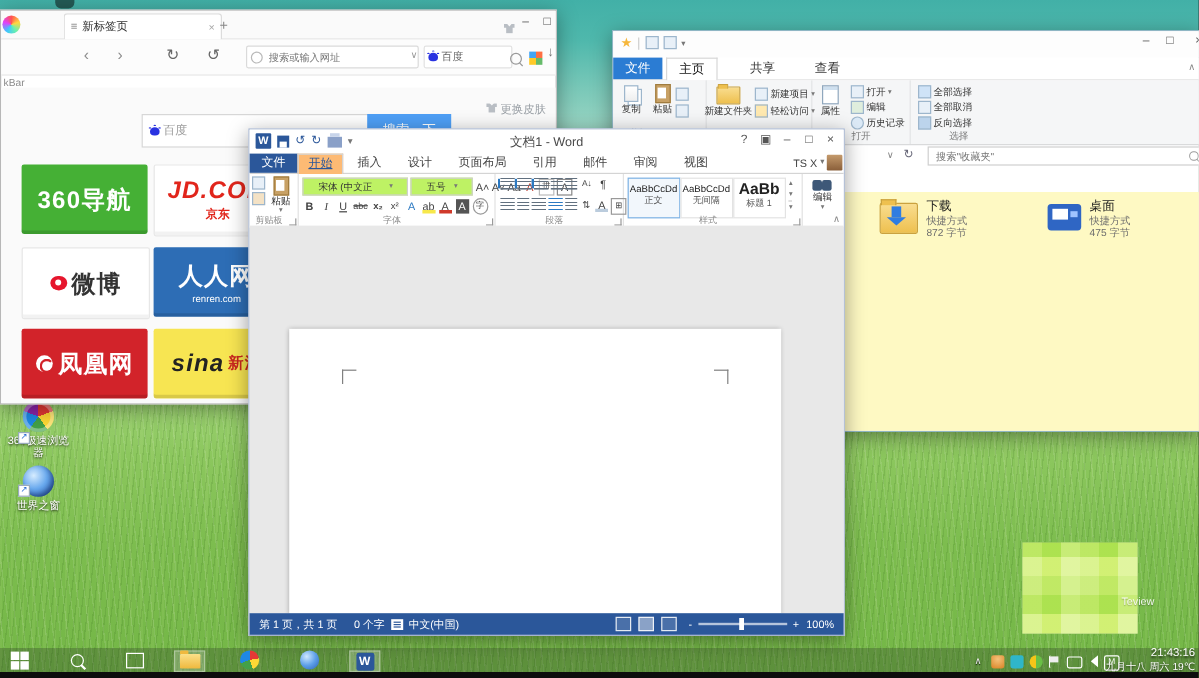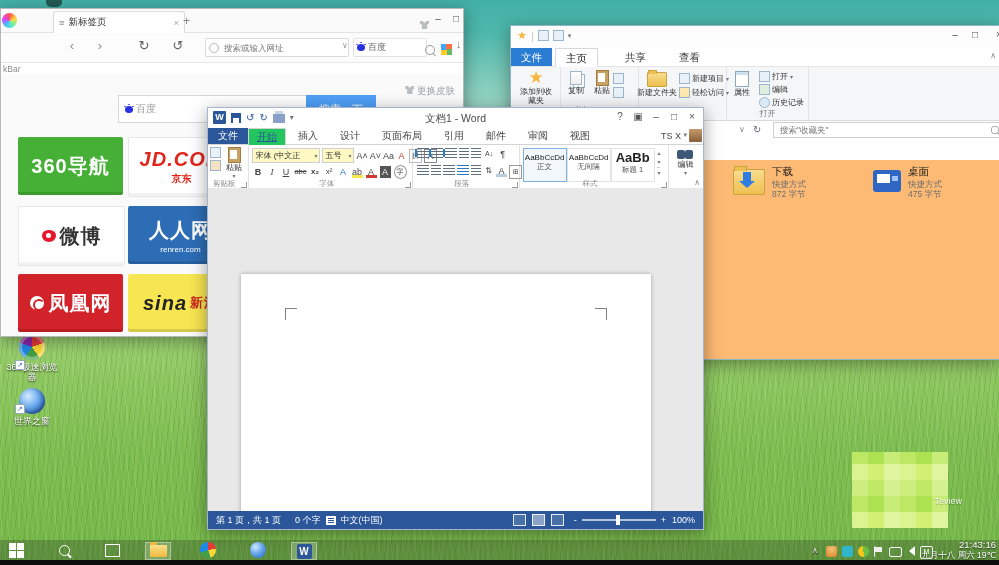--- a/index.html
+++ b/index.html
@@ -114,21 +114,21 @@
   .ic-x::before,.ic-x::after{content:"";position:absolute;left:6px;top:1px;width:2px;height:12px;background:#7a93ad;}
   .ic-x::before{transform:rotate(45deg);} .ic-x::after{transform:rotate(-45deg);}
   .ic-ren{width:15px;height:10px;border:1px solid #8fa7bd;background:#fff;margin:3px auto 1px;}
   .ic-prop{width:12px;height:14px;border:1px solid #8fa7bd;background:#fff;margin:1px auto;
     box-shadow:inset 0 3px 0 #cfe0ef;}
   .mini-ic{display:inline-block;width:9px;height:9px;border:1px solid #9db6cc;background:#e8f0f8;}
   .e-addr{position:relative;height:15px;margin-top:1px;display:flex;align-items:center;font-size:9px;color:#555;}
   .e-search{position:absolute;left:262px;top:0px;width:222px;height:14px;border:1px solid #cfcfcf;
     background:#fff;display:flex;align-items:center;padding:0 4px;}
   .e-search input{border:none;outline:none;font-size:8.5px;color:#777;width:100%;background:transparent;font-family:inherit;}
-  .e-content{position:absolute;left:0;right:0;top:134px;bottom:0;background:#fdba74;}
+  .e-content{position:absolute;left:0;right:0;top:134px;bottom:0;background:#fef9c3;}
   .e-item{position:absolute;display:flex;gap:7px;}
   .e-item .nm{font-size:10.5px;color:#1a1a1a;}
   .e-item .meta{font-size:8.5px;color:#6d6d6d;line-height:10px;}
   .dl-folder{width:30px;height:24px;background:linear-gradient(#f9dd8f,#eec04f);border:1px solid #caa23f;
     border-radius:2px;position:relative;margin-top:4px;}
   .dl-folder::before{content:"";position:absolute;left:0;top:-4px;width:11px;height:4px;background:#eec04f;
     border:1px solid #caa23f;border-bottom:none;}
   .dl-arrow{position:absolute;left:9px;top:2px;width:8px;height:9px;background:#2f7de1;}
   .dl-arrow::after{content:"";position:absolute;left:-4px;top:9px;border:8px solid transparent;border-top:7px solid #2f7de1;}
   .desk-ic{width:28px;height:22px;background:#2f66c4;border-radius:3px;position:relative;margin-top:5px;}
@@ -142,29 +142,29 @@
   .w-ctls{position:absolute;right:2px;top:3px;display:flex;}
   .wicon{width:13px;height:13px;background:#2b579a;color:#fff;font-size:9px;font-weight:bold;
     text-align:center;line-height:13px;border-radius:1px;}
   .floppy{width:10px;height:10px;background:#2b579a;position:relative;}
   .floppy::after{content:"";position:absolute;left:2px;bottom:0;width:6px;height:5px;background:#fff;}
   .printer{width:12px;height:9px;background:#8aa0c8;position:relative;margin-top:2px;}
   .printer::before{content:"";position:absolute;left:2px;top:-3px;width:8px;height:3px;background:#c7d4ea;}
   .w-tabs{position:relative;height:16px;background:#fff;font-size:10px;border-bottom:1px solid #d4d4d4;}
   .w-tab{position:absolute;top:0;height:16px;line-height:16px;padding:0 8px;color:#444;}
   .w-tab.file{background:#2b579a;color:#fff;padding:0 10px;}
-  .w-tab.sel{color:#2b579a;background:#22c55e;border:1px solid #d4d4d4;border-bottom:none;text-decoration:underline;}
+  .w-tab.sel{color:#2b579a;background:#fdba74;border:1px solid #d4d4d4;border-bottom:none;text-decoration:underline;}
   .avatar{width:13px;height:13px;border-radius:1px;background:linear-gradient(#c49a6c,#8a5f3a);}
   .w-ribbon{position:relative;height:44px;background:#fff;border-bottom:1px solid #d4d4d4;display:flex;}
   .w-grp{position:relative;height:100%;border-right:1px solid #e2e2e2;box-sizing:border-box;}
   .w-glabel{position:absolute;bottom:0px;left:0;right:8px;text-align:center;font-size:7.5px;color:#8d8d8d;}
   .launcher{position:absolute;right:1px;bottom:1px;width:5px;height:5px;border-right:1px solid #9a9a9a;
     border-bottom:1px solid #9a9a9a;}
-  .fbox{display:inline-flex;align-items:center;height:13px;border:1px solid #cfcfcf;background:#fef9c3;
-    font-size:8px;color:#333;padding:0 2px;justify-content:space-between;}
+  .fbox{display:inline-flex;align-items:center;height:13px;border:1px solid #cfcfcf;background:#bef264;
+    font-size:8px;color:#333;padding:0 12px;justify-content:space-between;}
   .fmt{display:inline-block;min-width:11px;height:12px;font-size:9px;color:#444;text-align:center;line-height:12px;}
   .lns{display:inline-block;width:12px;height:10px;
     background:repeating-linear-gradient(to bottom,#61707f 0 1px,transparent 1px 3px);}
   .lns.c{width:10px;} .lns.bl{box-shadow:-3px 0 0 -1px #2b79c2;}
   .stylecard{position:absolute;top:3px;width:42px;height:32px;border:1px solid #e3e3e3;background:#fff;
     text-align:center;}
   .stylecard.sel{border:1px solid #7eb2e4;background:#f2f7fc;}
   .stylecard .sam{font-size:8px;color:#222;margin-top:4px;}
   .stylecard .snm{font-size:7.5px;color:#555;}
   .binoc{width:16px;height:9px;margin:3px auto 1px;position:relative;}
@@ -313,26 +313,20 @@
       <span class="abs winctl" style="right:-8px;top:3px;">×</span>
     </div>
     <div class="e-tabs">
       <span class="e-tab file" style="left:0;">文件</span>
       <span class="e-tab sel" style="left:44px;">主页</span>
       <span class="e-tab" style="left:104px;">共享</span>
       <span class="e-tab" style="left:158px;">查看</span>
       <span class="abs" style="right:4px;top:3px;font-size:8px;color:#888;">∧</span>
     </div>
     <div class="e-ribbon">
-      <div class="e-sec" style="width:50px;">
-        <div class="bigbtn" style="left:8px;top:3px;">
-          <div class="ic16 ic-star"></div>
-          <span>添加到收藏夹</span>
-        </div>
-      </div>
       <div class="e-sec" style="width:78px;">
         <div class="bigbtn" style="left:-2px;top:3px;">
           <div class="ic-copy"></div>
           <span>复制</span>
         </div>
         <div class="bigbtn" style="left:24px;top:3px;">
           <div class="ic-clip"></div>
           <span>粘贴</span>
         </div>
         <div class="smallbtn" style="left:4px;top:38px;">
@@ -375,20 +369,35 @@
         </div>
         <div class="smallbtn" style="left:32px;top:17px;">
           <span class="mini-ic" style="background:#dfeedd;"></span>
           <span>编辑</span>
         </div>
         <div class="smallbtn" style="left:32px;top:30px;">
           <span class="mini-ic" style="border-radius:50%;background:#dceaf7;"></span>
           <span>历史记录</span>
         </div>
         <div class="e-grouplabel">打开</div>
+      </div>
+      <div class="e-sec" style="width:80px;border-right:none;">
+        <div class="smallbtn" style="left:6px;top:4px;">
+          <span class="mini-ic" style="background:#cfe3f7;"></span>
+          <span>全部选择</span>
+        </div>
+        <div class="smallbtn" style="left:6px;top:17px;">
+          <span class="mini-ic"></span>
+          <span>全部取消</span>
+        </div>
+        <div class="smallbtn" style="left:6px;top:30px;">
+          <span class="mini-ic" style="background:#bcd4ec;"></span>
+          <span>反向选择</span>
+        </div>
+        <div class="e-grouplabel">选择</div>
       </div>
     </div>
     <div class="e-addr">
       <span class="abs" style="left:228px;font-size:8px;color:#888;">∨</span>
       <span class="abs" style="left:242px;font-size:10px;color:#667;">↻</span>
       <div class="e-search">
         <input placeholder="搜索&quot;收藏夹&quot;" style="">
         <span class="mag" style="transform:scale(.8);"></span>
       </div>
     </div>

